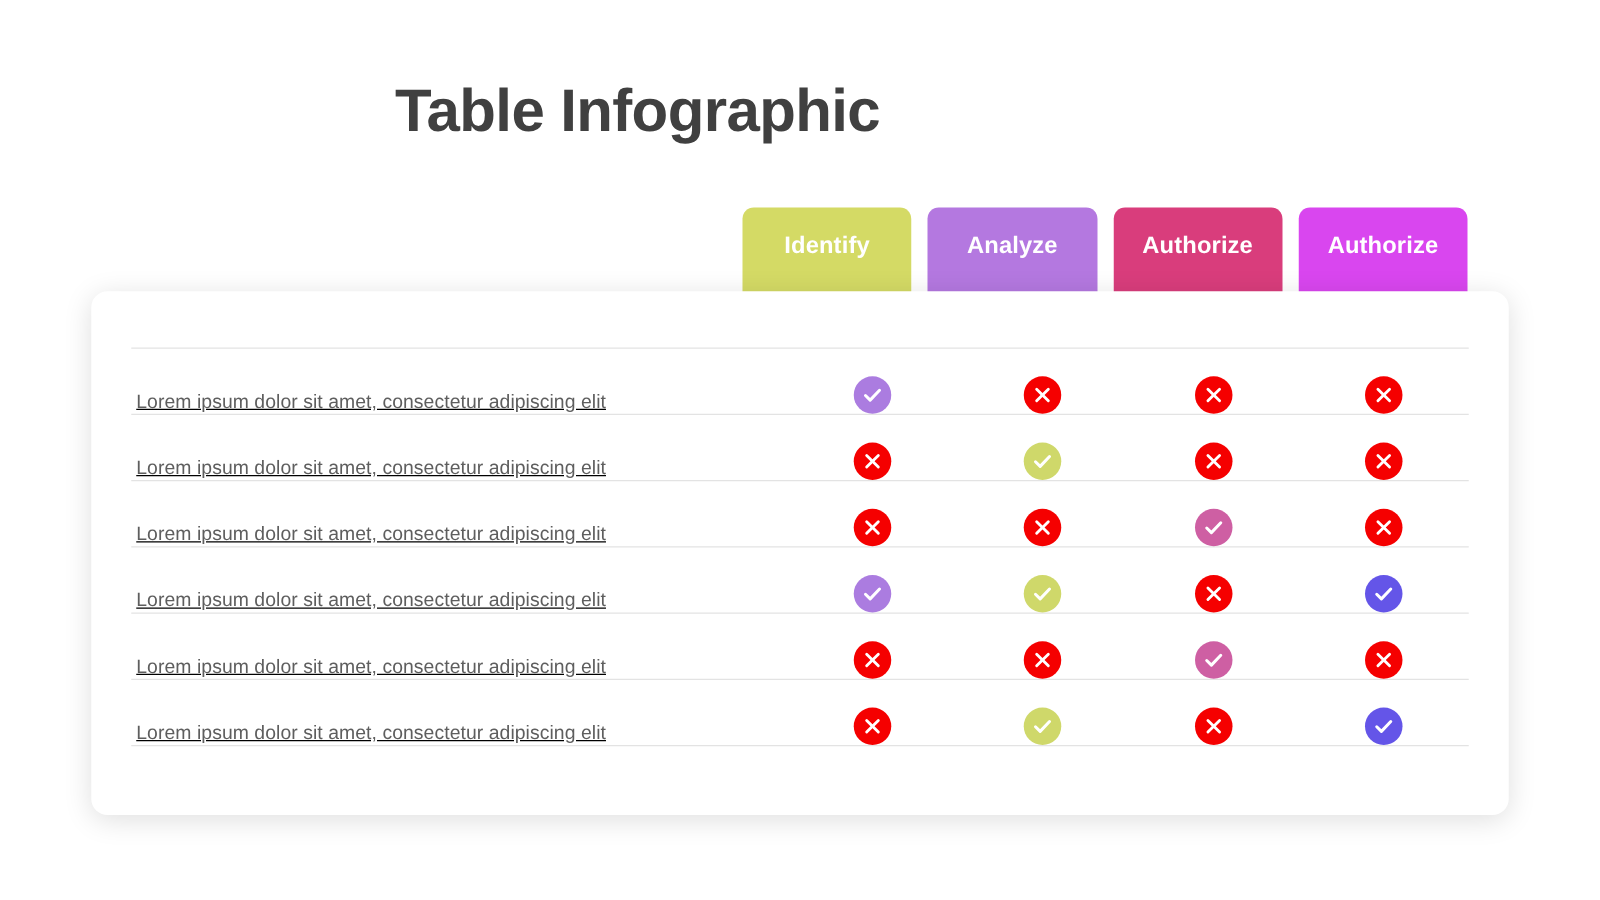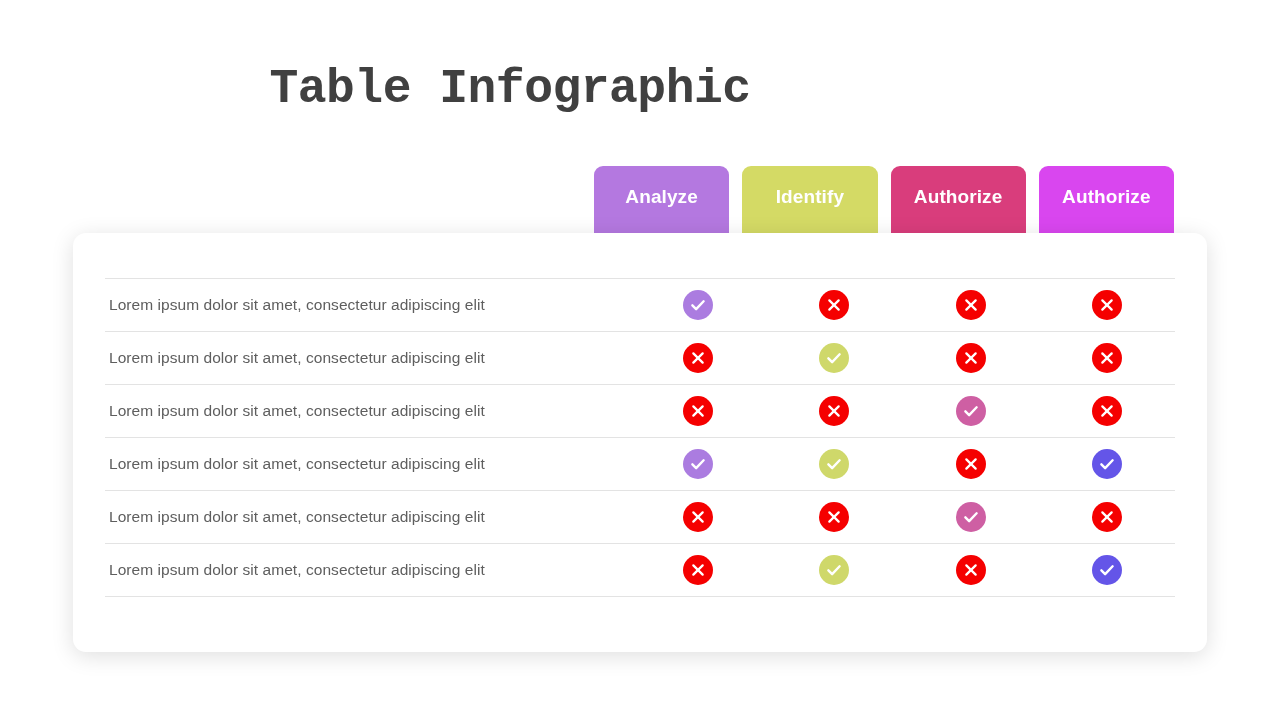--- a/index.html
+++ b/index.html
@@ -20,21 +20,20 @@
     position: absolute;
     top: 62px;
     left: 0;
     width: 1020px;
     text-align: center;
     font-size: 48px;
     font-weight: bold;
     color: #404040;
     letter-spacing: -0.5px;
     line-height: 1.15;
-    font-family: Liberation Mono, monospace;
   }
 
   
   .tabs {
     position: absolute;
     top: 166px;
     left: 594px;
     width: 580px;
     height: 70px;
     display: flex;
@@ -76,22 +75,23 @@
     top: 45px;
     width: 1070px;
   }
   .divider {
     height: 1px;
     background: #e3e3e3;
     width: 100%;
   }
   .row {
     display: flex;
-    align-items: center;
+    align-items: flex-end;
     height: 52px;
+    text-decoration: underline;
   }
   .row-label {
     width: 525px;
     padding-left: 4px;
     box-sizing: border-box;
     font-size: 15.5px;
     color: #5e5e5e;
     white-space: nowrap;
     letter-spacing: 0.05px;
   }
@@ -118,26 +118,26 @@
   .icon svg {
     display: block;
   }
 </style>
 </head>
 <body>
 
 <div class="title">Table Infographic</div>
 
 <div class="tabs">
+    <div class="tab" style="background: rgb(212, 218, 101);">
+      <span class="tab-label">Identify</span>
+    </div>
     <div class="tab" style="background: rgb(180, 120, 224);">
       <span class="tab-label">Analyze</span>
     </div>
-    <div class="tab" style="background: rgb(212, 218, 101);">
-      <span class="tab-label">Identify</span>
-    </div>
     <div class="tab" style="background: rgb(217, 61, 124);">
       <span class="tab-label">Authorize</span>
     </div>
     <div class="tab" style="background: #d946ef;">
       <span class="tab-label">Authorize</span>
     </div>
   </div>
 
 <div class="card">
   <div class="table">

